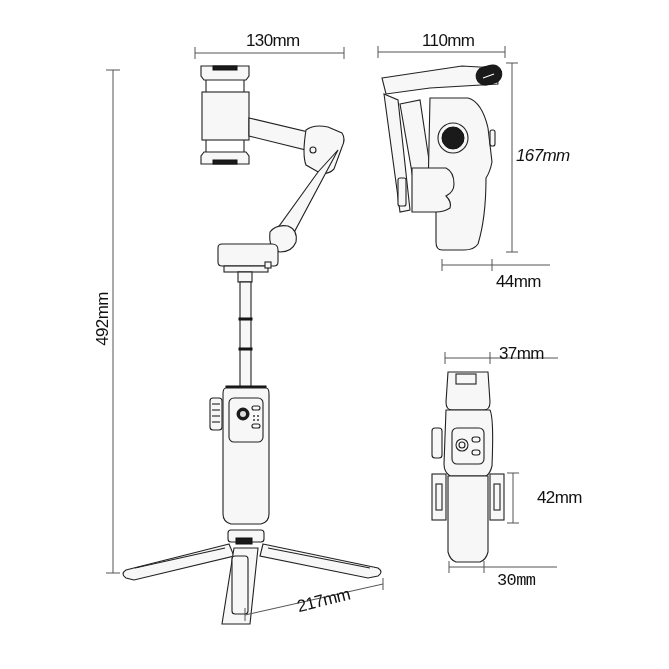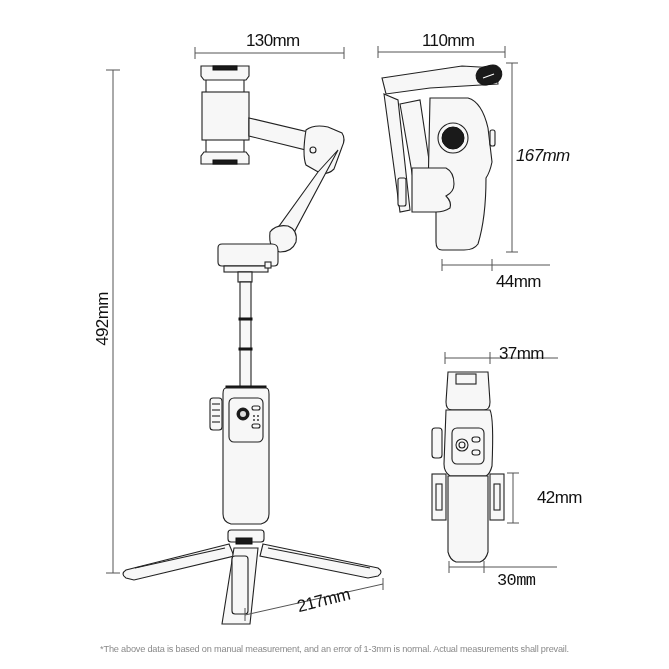--- a/index.html
+++ b/index.html
@@ -165,14 +165,13 @@
   <div class="label slant" style="left:300px; top:597px;">217mm</div>
 
   <div class="label" style="left:422px; top:31px;">110mm</div>
   <div class="label" style="left:516px; top:146px;font-style:italic;">167mm</div>
   <div class="label" style="left:496px; top:272px;">44mm</div>
 
   <div class="label" style="left:499px; top:344px;">37mm</div>
   <div class="label" style="left:517px; top:488px;margin-left:20px;">42mm</div>
   <div class="label" style="left:497px; top:571px;font-family:Liberation Mono, monospace;">30mm</div>
 
-  <div class="footnote">*The above data is based on manual measurement, and an error of 1-3mm is normal. Actual measurements shall prevail.</div>
 </div>
 
 </body></html>

